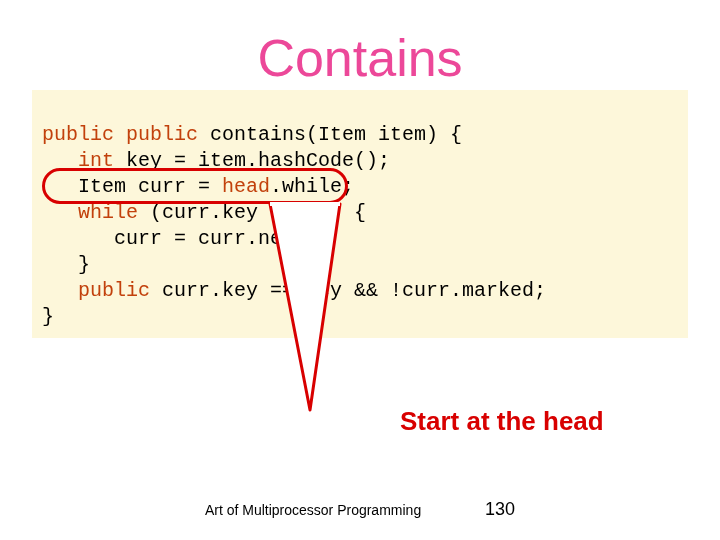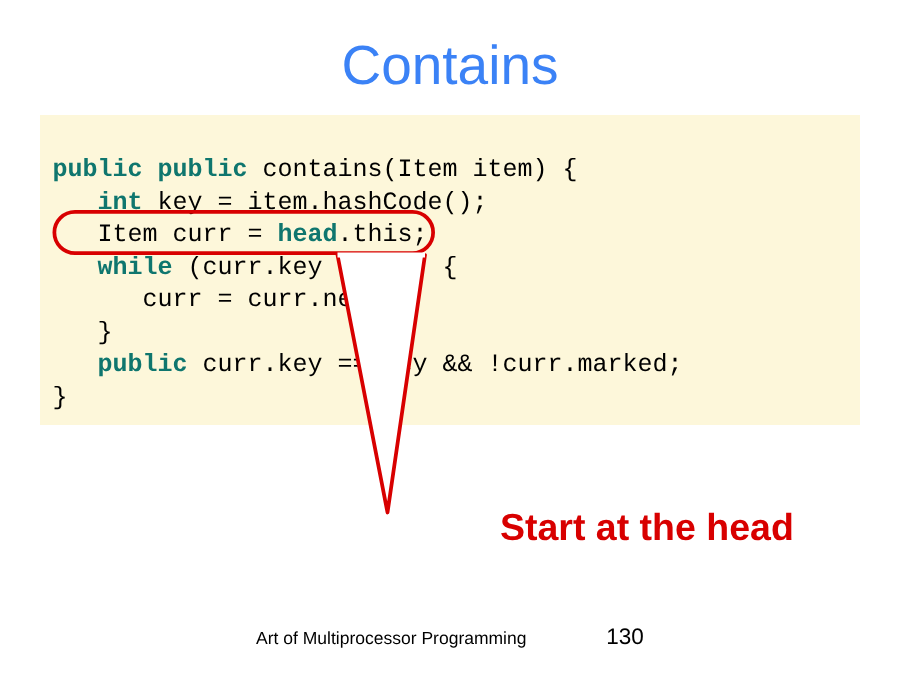--- a/index.html
+++ b/index.html
@@ -7,49 +7,49 @@
     padding: 0;
     width: 720px;
     height: 540px;
     background: #ffffff;
     font-family: "Comic Sans MS", cursive, sans-serif;
     position: relative;
     overflow: hidden;
   }
   .title {
     text-align: center;
-    font-size: 44px;
+    font-size: 52px;
     font-weight: normal;
     margin-top: 28px;
-    margin-bottom: 14px;
-    color: #3b82f6;
+    margin-bottom: 2px;
+    color: #ec4899;
   }
   .codebox {
     background: #fdf7da;
     margin: 0 32px;
     padding: 6px 10px 8px 10px;
     font-family: "Courier New", monospace;
     font-size: 20px;
     line-height: 1.3;
     color: #000;
     white-space: pre;
     position: relative;
   }
-  .kw { color: #0f766e; font-weight: bold; }
+  .kw { color: #c2410c; font-weight: normal; }
   .highlight-oval {
     position: absolute;
     border: 3px solid #d80000;
     border-radius: 18px;
     background: transparent;
     box-sizing: border-box;
   }
   .annotation {
     position: absolute;
     font-family: "Comic Sans MS", cursive, sans-serif;
-    font-size: 30px;
+    font-size: 26px;
     font-weight: bold;
     color: #d80000;
   }
   .arrow-svg {
     position: absolute;
     pointer-events: none;
   }
   .footer {
     position: absolute;
     bottom: 20px;
@@ -68,21 +68,21 @@
   }
 </style>
 </head>
 <body>
 
 <div class="title">Contains</div>
 
 <div class="codebox">
 <span class="kw">public</span> <span class="kw">public</span><span> contains(Item item) {</span>
    <span class="kw">int</span><span> key = item.hashCode();</span>
-   <span>Item curr = </span><span class="kw">head</span><span>.this;</span>
+   <span>Item curr = </span><span class="kw">head</span><span>.while;</span>
    <span class="kw">while</span><span> (curr.key &lt; key) {</span>
       <span>curr = curr.next;</span>
    <span>}</span>
    <span class="kw">public</span><span> curr.key == key &amp;&amp; !curr.marked;</span>
 <span>}</span>
 </div>
 
 <div class="highlight-oval" style="left:42px; top:168px; width:306px; height:36px;"></div>
 
 <svg class="arrow-svg" style="left:0; top:0;" width="720" height="540">

